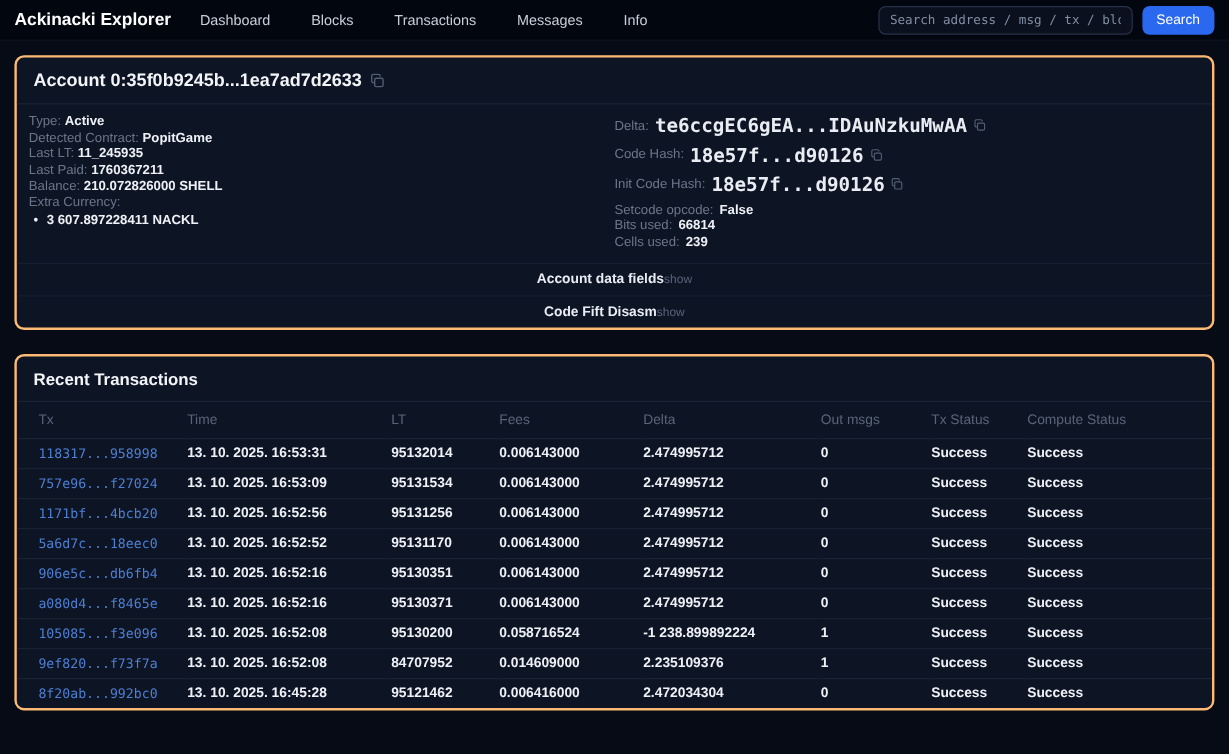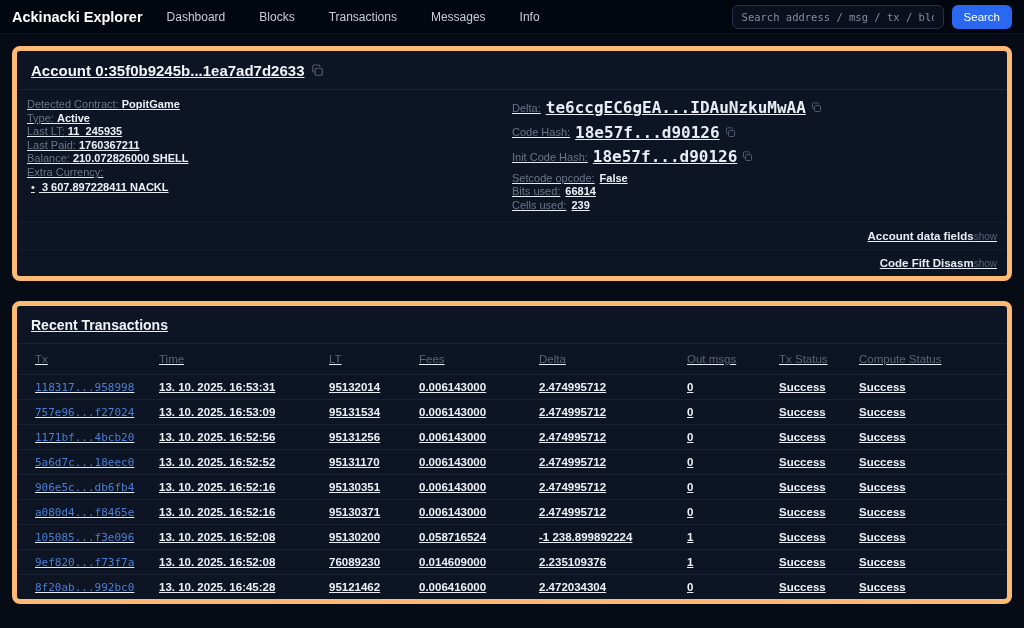--- a/index.html
+++ b/index.html
@@ -30,22 +30,22 @@
   }
   .search-input::placeholder { color:#828da1; }
   .search-btn {
     height:24px; padding:0 12px; background:#2a68f0; border:none;
     border-radius:6px; color:#ffffff; font-size:11.5px; font-weight:400;
     font-family:"Liberation Sans", sans-serif; cursor:pointer;
   }
 
   
   .card {
-    background:#0d1424; border:5px solid #fdba74; border-radius:8px;
-    margin:12px 12px 0 12px; overflow:hidden;text-decoration:underline;
+    background:#0d1424; border:2px solid #fdba74; border-radius:8px;
+    margin:12px 12px 0 12px; overflow:hidden;
   }
   .card-header {
     padding:11px 14px 10px 14px;
     border-bottom:1px solid #1a2335;
     display:flex; align-items:center; gap:7px;
   }
   .card-title { font-size:15px; font-weight:700; color:#f2f4f8; }
   .card-title.sm { font-size:14px; }
 
   
@@ -59,21 +59,21 @@
   .acc-line-r { display:flex; align-items:center; gap:5px; font-size:11px; white-space:nowrap; }
   .acc-line-r.spaced { margin-bottom:5.5px; }
   .acc-line-r .lbl { color:#6c7689; }
   .acc-line-r .val-mono { color:#e9edf3; font-weight:700; font-family:"DejaVu Sans Mono", monospace; font-size:16px; }
   .acc-line-r .val { color:#eef1f6; font-weight:700; }
   .acc-line-r.plain { line-height:13.6px; }
 
   .copy-icon { display:inline-flex; cursor:pointer; opacity:.85; flex:none; }
 
   .toggle-row {
-    display:flex; align-items:center; justify-content:flex-end;
+    display:flex; align-items:center; justify-content:center;
     padding:7px 10px; border-top:1px solid #151d30;
   }
   .toggle-label { font-size:11.5px; font-weight:700; color:#e9edf3; }
   .toggle-action { font-size:10px; color:#59637a; cursor:pointer; }
 
   
   .tx-card { margin-bottom:8px; }
   table { width:100%; border-collapse:collapse; table-layout:fixed; }
   thead th {
     text-align:left; font-size:11.5px; font-weight:400; color:#5a6478;
@@ -117,26 +117,26 @@
         <rect x="5.2" y="5.2" width="8.6" height="8.6" rx="1.6"></rect>
         <path d="M10.8 3.4v-.6a1.6 1.6 0 0 0-1.6-1.6H3.8a1.6 1.6 0 0 0-1.6 1.6v5.4a1.6 1.6 0 0 0 1.6 1.6h.6"></path>
       </svg>
     </span>
   </div>
 
   <div class="account-body">
 
     <div class="acc-col">
       <div class="acc-line">
+        <span class="lbl">Type:</span>
+        <span class="val">Active</span>
+      </div>
+      <div class="acc-line">
         <span class="lbl">Detected Contract:</span>
         <span class="val">PopitGame</span>
-      </div>
-      <div class="acc-line">
-        <span class="lbl">Type:</span>
-        <span class="val">Active</span>
       </div>
       <div class="acc-line">
         <span class="lbl">Last LT:</span>
         <span class="val">11_245935</span>
       </div>
       <div class="acc-line">
         <span class="lbl">Last Paid:</span>
         <span class="val">1760367211</span>
       </div>
       <div class="acc-line">
@@ -303,21 +303,21 @@
         <td>95130200</td>
         <td>0.058716524</td>
         <td>-1 238.899892224</td>
         <td>1</td>
         <td>Success</td>
         <td>Success</td>
       </tr>
       <tr>
         <td><span class="tx-link">9ef820...f73f7a</span></td>
         <td>13. 10. 2025. 16:52:08</td>
-        <td>76089230</td>
+        <td>84707952</td>
         <td>0.014609000</td>
         <td>2.235109376</td>
         <td>1</td>
         <td>Success</td>
         <td>Success</td>
       </tr>
       <tr>
         <td><span class="tx-link">8f20ab...992bc0</span></td>
         <td>13. 10. 2025. 16:45:28</td>
         <td>95121462</td>

